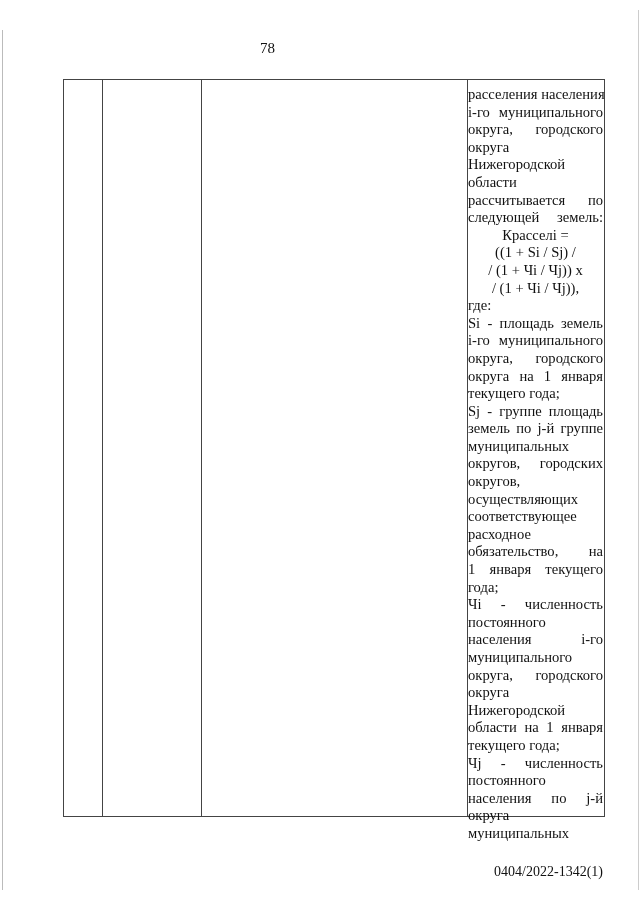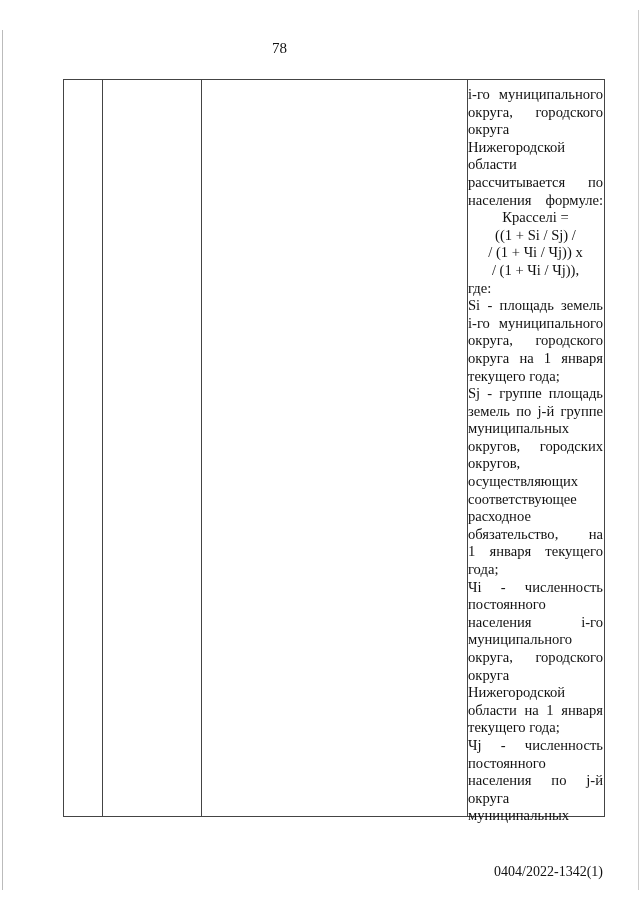--- a/index.html
+++ b/index.html
@@ -1,20 +1,20 @@
 <!DOCTYPE html>
 <html><head>
 <meta charset="utf-8">
 <style>
   html, body { margin:0; padding:0; }
   body { width:640px; height:905px; background:#ffffff; position:relative; overflow:hidden;
          font-family:"Liberation Serif", "DejaVu Serif", serif; color:#111; }
   .edge-left { position:absolute; left:2px; top:30px; width:1px; height:860px; background:#bbb; }
   .edge-right { position:absolute; right:1px; top:10px; width:1px; height:880px; background:#ccc; }
-  .page-num { position:absolute; left:16px; width:527px; top:40px; text-align:center; font-size:15px; }
+  .page-num { position:absolute; left:4px; width:527px; top:40px; text-align:center; font-size:15px; }
   .tbl { position:absolute; left:63px; top:79px; width:542px; height:738px;
          border:1px solid #444; box-sizing:border-box; }
   .col { position:absolute; top:0; bottom:0; width:1px; background:#444; }
   .cell-text { position:absolute; left:468px; top:86px; width:135px; font-size:14.6px; line-height:17.6px; }
   .line { display:block; white-space:nowrap; text-align-last:justify; text-align:justify; }
   .line.left { text-align:right; text-align-last:left; }
   .line.center { text-align:center; text-align-last:center; }
   .footer-code { position:absolute; right:37px; top:864px; font-size:14px; }
 </style>
 </head>
@@ -25,27 +25,28 @@
 
 <div class="page-num">78</div>
 
 <div class="tbl">
   <div class="col" style="left:38px"></div>
   <div class="col" style="left:137px"></div>
   <div class="col" style="left:403px"></div>
 </div>
 
 <div class="cell-text" id="cell">
+    <span class="line">расселения населения</span>
     <span class="line">i-го муниципального</span>
     <span class="line">округа, городского</span>
     <span class="line left">округа</span>
     <span class="line left">Нижегородской</span>
     <span class="line left">области</span>
     <span class="line">рассчитывается по</span>
-    <span class="line">населения формуле:</span>
+    <span class="line">следующей земель:</span>
     <span class="line center">Красселi =</span>
     <span class="line center">((1 + Si / Sj) /</span>
     <span class="line center">/ (1 + Чi / Чj)) x</span>
     <span class="line center">/ (1 + Чi / Чj)),</span>
     <span class="line left">где:</span>
     <span class="line">Si - площадь земель</span>
     <span class="line">i-го муниципального</span>
     <span class="line">округа, городского</span>
     <span class="line">округа на 1 января</span>
     <span class="line left">текущего года;</span>

